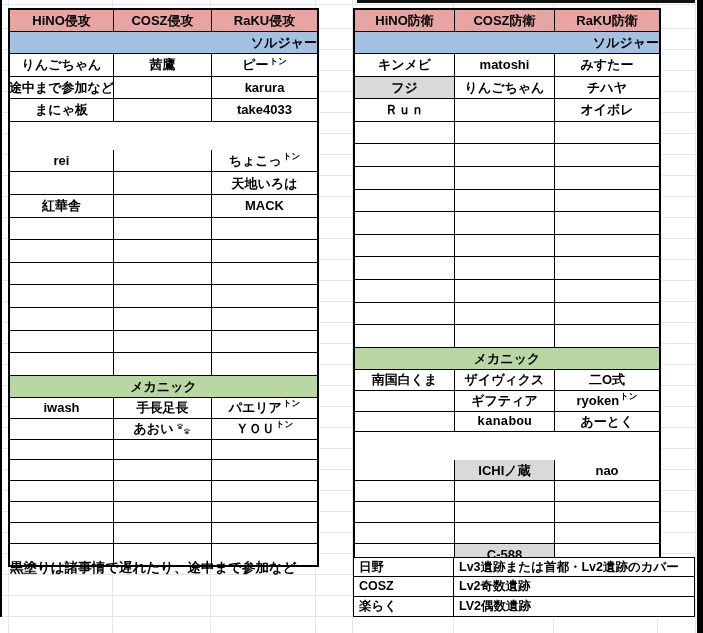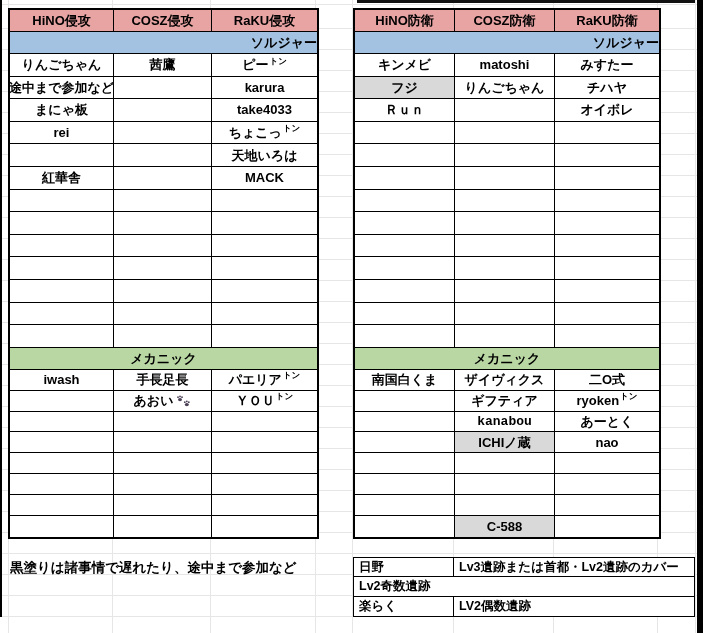--- a/index.html
+++ b/index.html
@@ -100,21 +100,21 @@
       <div class="cell" style="width: 104px;">
         <span>まにゃ板</span>
       </div>
       <div class="cell" style="width: 98px;">
         <span></span>
       </div>
       <div class="cell" style="width: 105px;">
         <span>take4033</span>
       </div>
     </div>
-    <div class="trow" style="height: 22.6px;">
+    <div class="trow" style="height: 22.6px; margin-top: 28px;">
       <div class="cell" style="width: 104px;">
         <span>rei</span>
       </div>
       <div class="cell" style="width: 98px;">
         <span></span>
       </div>
       <div class="cell" style="width: 105px;">
         <span>ちょこっ</span>
         <span class="sup">トン</span>
       </div>
@@ -521,21 +521,21 @@
       <div class="cell" style="width: 100px;">
         <span></span>
       </div>
       <div class="cell" style="width: 100px; font-family: Liberation Mono, monospace;">
         <span>kanabou</span>
       </div>
       <div class="cell" style="width: 104px;">
         <span>あーとく</span>
       </div>
     </div>
-    <div class="trow" style="height: 20.9px;">
+    <div class="trow" style="height: 20.9px; margin-top: 28px;">
       <div class="cell" style="width: 100px;">
         <span></span>
       </div>
       <div class="cell gray" style="width: 100px;">
         <span>ICHIノ蔵</span>
       </div>
       <div class="cell" style="width: 104px;">
         <span>nao</span>
       </div>
     </div>
@@ -590,20 +590,23 @@
 <div id="legend-table" class="legend">
     <div class="trow">
       <div class="cell" style="width: 100px;">
         <span>日野</span>
       </div>
       <div class="cell" style="width: 240px;">
         <span>Lv3遺跡または首都・Lv2遺跡のカバー</span>
       </div>
     </div>
     <div class="trow">
+      <div class="cell" style="width: 100px;">
+        <span>COSZ</span>
+      </div>
       <div class="cell" style="width: 240px;">
         <span>Lv2奇数遺跡</span>
       </div>
     </div>
     <div class="trow">
       <div class="cell" style="width: 100px;">
         <span>楽らく</span>
       </div>
       <div class="cell" style="width: 240px;">
         <span>LV2偶数遺跡</span>

